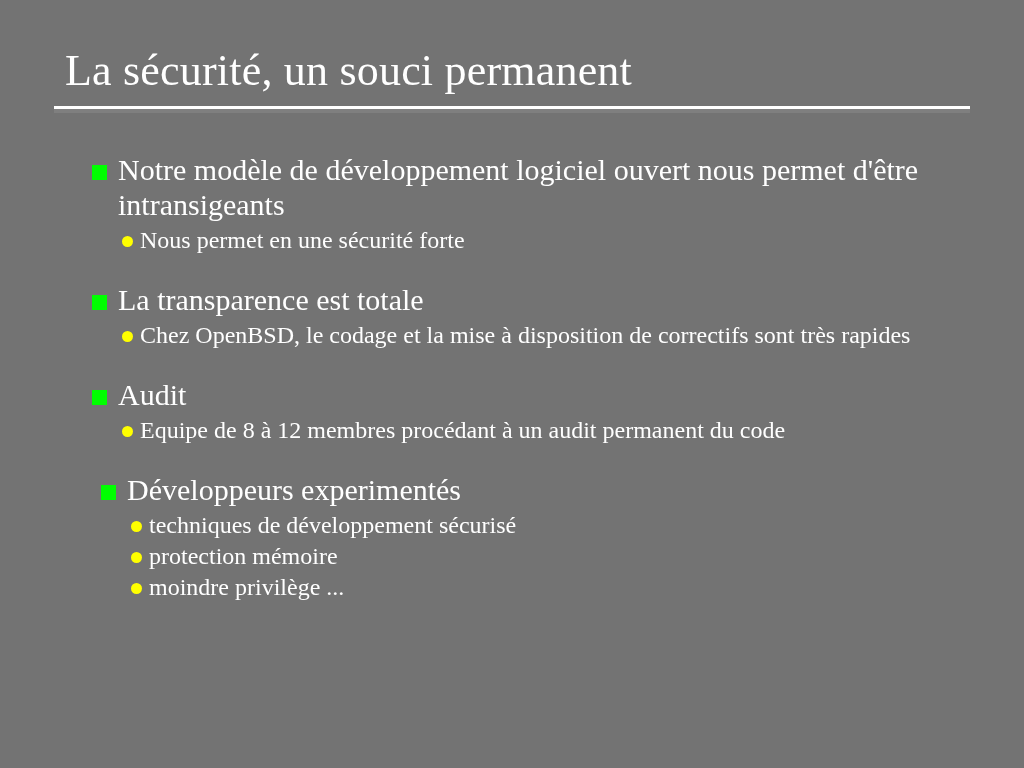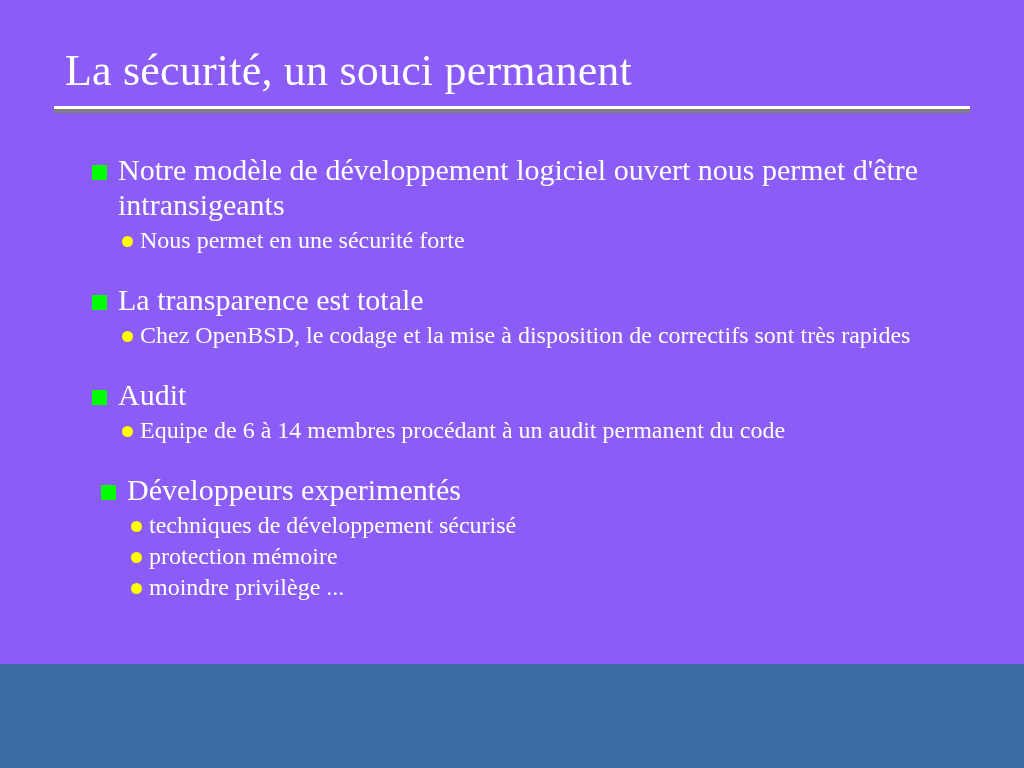--- a/index.html
+++ b/index.html
@@ -13,22 +13,22 @@
     overflow: hidden;
     background: #3c6ea5;
     font-family: "Liberation Serif", "DejaVu Serif", serif;
     color: #ffffff;
     -webkit-font-smoothing: antialiased;
   }
 
   .slide {
     position: relative;
     width: 1024px;
-    height: 664px;
-    background: #8b5cf6;
+    height: 768px;
+    background: #737373;
     box-sizing: border-box;
   }
 
   
   .title-block {
     position: absolute;
     left: 54px;
     top: 44px;
     width: 916px;
   }
@@ -170,21 +170,21 @@
     </div>
 
     <div class="group">
       <div class="l1">
         <span class="bullet-square"></span>
         <span class="l1-text">Audit</span>
       </div>
       <div class="l2-list">
         <div class="l2">
           <span class="bullet-dot"></span>
-          <span class="l2-text">Equipe de 6 à 14 membres procédant à un audit permanent du code</span>
+          <span class="l2-text">Equipe de 8 à 12 membres procédant à un audit permanent du code</span>
         </div>
       </div>
     </div>
 
     <div class="group">
       <div class="l1">
         <span class="bullet-square"></span>
         <span class="l1-text">Développeurs experimentés</span>
       </div>
       <div class="l2-list">

